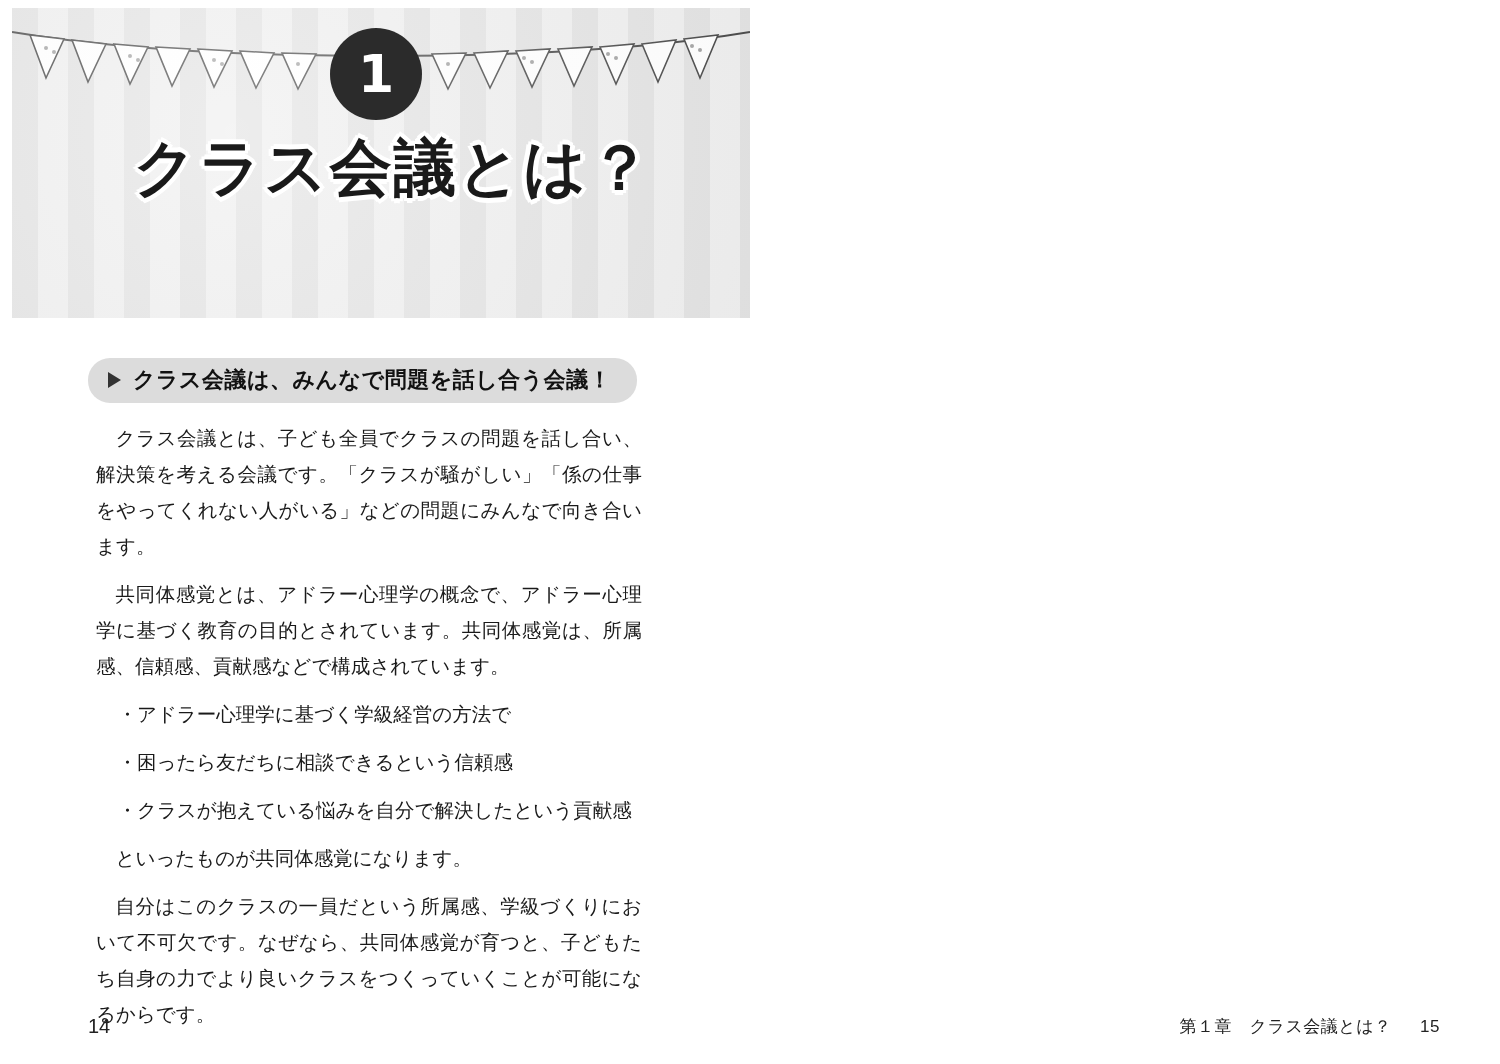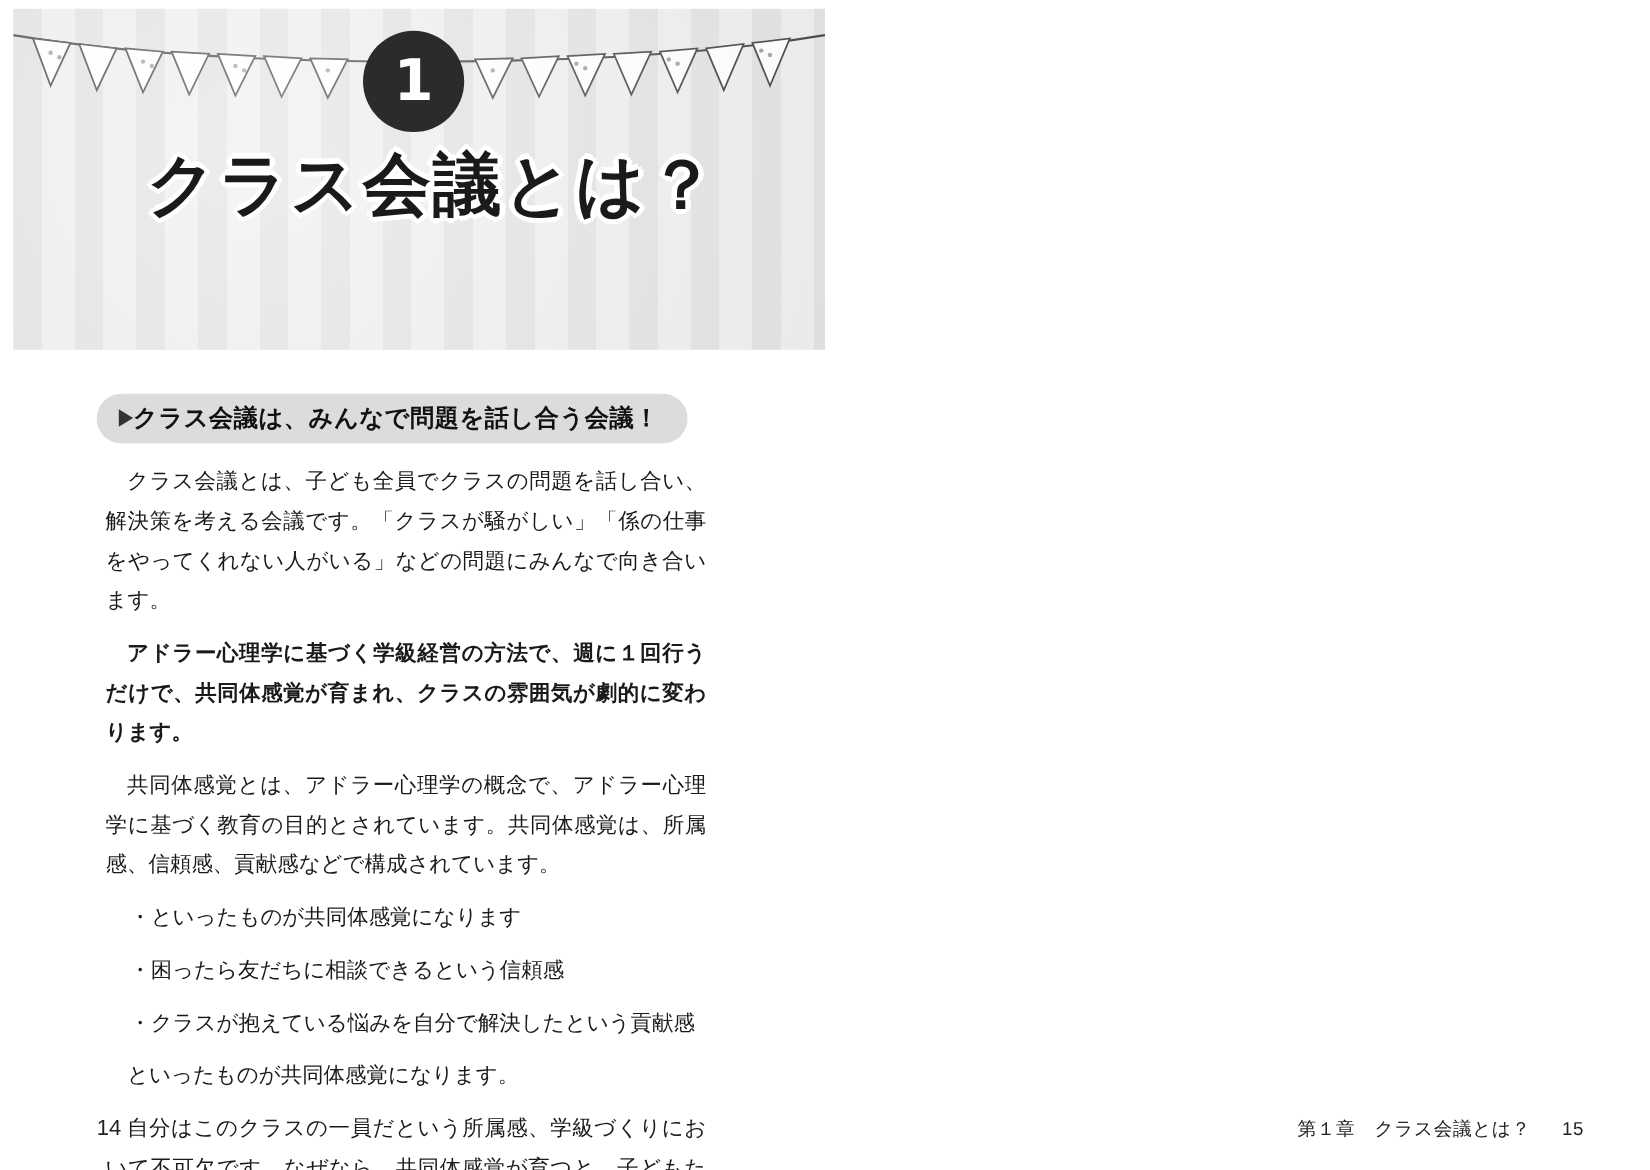--- a/index.html
+++ b/index.html
@@ -85,20 +85,21 @@
       3px 0 0 #fff, -3px 0 0 #fff, 0 3px 0 #fff, 0 -3px 0 #fff,
       3px 3px 0 #fff, -3px 3px 0 #fff, 3px -3px 0 #fff, -3px -3px 0 #fff,
       5px 0 0 #fff, -5px 0 0 #fff, 0 5px 0 #fff, 0 -5px 0 #fff;
     z-index: 3;
   }
 
   
   .section-head {
     display: inline-flex;
     align-items: center;
+    gap: 12px;
     background: #dcdcdc;
     border-radius: 22px;
     padding: 7px 26px 8px 20px;
     font-size: 22px;
     font-weight: bold;
     color: #111;
     letter-spacing: 0.5px;
   }
   .head-tri {
     width: 0; height: 0;
@@ -199,23 +200,22 @@
 
     <div class="left-head">
       <div class="section-head">
         <span class="head-tri"></span>
         <span>クラス会議は、みんなで問題を話し合う会議！</span>
       </div>
     </div>
 
     <div class="left-body body-col">
       <p>クラス会議とは、子ども全員でクラスの問題を話し合い、解決策を考える会議です。「クラスが騒がしい」「係の仕事をやってくれない人がいる」などの問題にみんなで向き合います。</p>
-      <p class="bold">アドラー心理学に基づく学級経営の方法で、週に１回行うだけで、共同体感覚が育まれ、クラスの雰囲気が劇的に変わります。</p>
       <p>共同体感覚とは、アドラー心理学の概念で、アドラー心理学に基づく教育の目的とされています。共同体感覚は、所属感、信頼感、貢献感などで構成されています。</p>
-      <p class="bullet">・といったものが共同体感覚になります</p>
+      <p class="bullet">・アドラー心理学に基づく学級経営の方法で</p>
       <p class="bullet">・困ったら友だちに相談できるという信頼感</p>
       <p class="bullet">・クラスが抱えている悩みを自分で解決したという貢献感</p>
       <p>といったものが共同体感覚になります。</p>
       <p>自分はこのクラスの一員だという所属感、学級づくりにおいて不可欠です。なぜなら、共同体感覚が育つと、子どもたち自身の力でより良いクラスをつくっていくことが可能になるからです。</p>
     </div>
 
     <div class="folio-left">14</div>
   </div>
 
   <div class="page-right">

